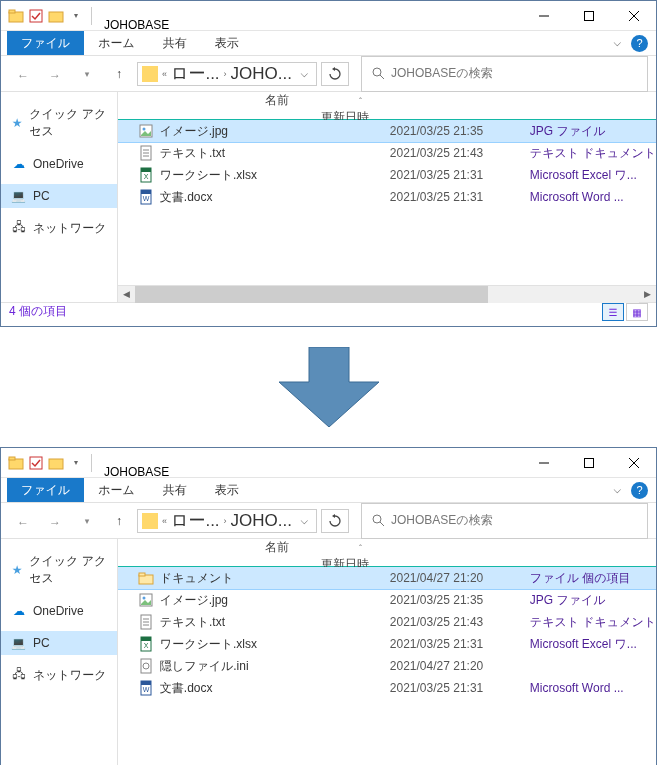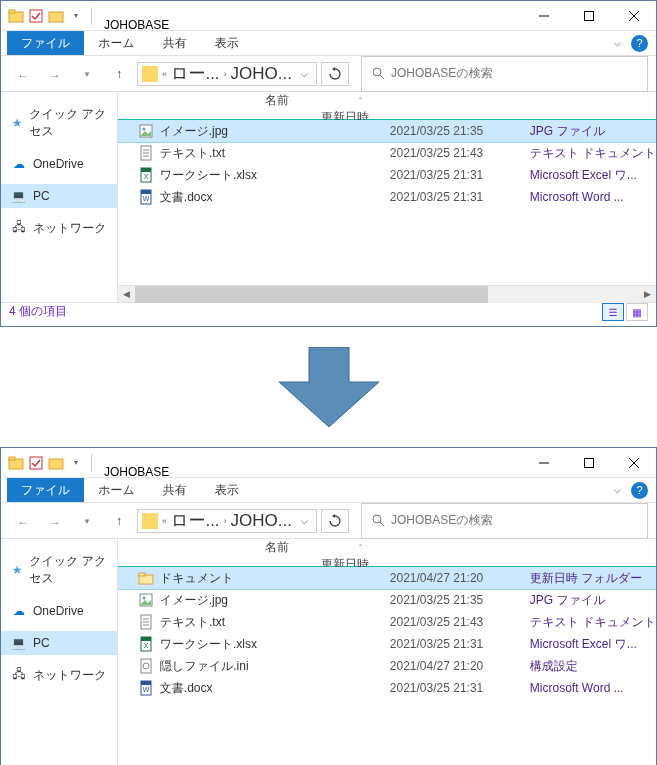--- a/index.html
+++ b/index.html
@@ -356,21 +356,21 @@
       <div class="file-list">
           <div class="file-row selected">
             <span class="file-icon">
               <svg width="16" height="16">
                 <rect x="1" y="5" width="14" height="9" fill="#ffe9a8" stroke="#d9a43a"></rect>
                 <rect x="1" y="3" width="6" height="3" fill="#ffe9a8" stroke="#d9a43a"></rect>
               </svg>
             </span>
             <span class="file-name">ドキュメント</span>
             <span class="file-date">2021/04/27 21:20</span>
-            <span class="file-type">更新日時 フォルダー</span>
+            <span class="file-type">ファイル 個の項目</span>
           </div>
           <div class="file-row">
             <span class="file-icon">
               <svg width="16" height="16">
                 <rect x="2" y="2" width="12" height="12" fill="#fff" stroke="#888"></rect>
                 <circle cx="6" cy="6" r="1.5" fill="#5aa0e0"></circle>
                 <path d="M3 12 L7 8 L10 11 L13 8 L13 13 L3 13 Z" fill="#7cc07c"></path>
               </svg>
             </span>
             <span class="file-name">イメージ.jpg</span>
@@ -404,21 +404,20 @@
           </div>
           <div class="file-row">
             <span class="file-icon">
               <svg width="16" height="16">
                 <rect x="3" y="1" width="10" height="14" fill="#fff" stroke="#888"></rect>
                 <circle cx="8" cy="8" r="3" fill="none" stroke="#888"></circle>
               </svg>
             </span>
             <span class="file-name">隠しファイル.ini</span>
             <span class="file-date">2021/04/27 21:20</span>
-            <span class="file-type">構成設定</span>
           </div>
           <div class="file-row">
             <span class="file-icon">
               <svg width="16" height="16">
                 <rect x="3" y="1" width="10" height="14" fill="#fff" stroke="#2b579a"></rect>
                 <rect x="3" y="1" width="10" height="4" fill="#2b579a"></rect>
                 <text x="8" y="12" font-size="7" fill="#2b579a" text-anchor="middle">W</text>
               </svg>
             </span>
             <span class="file-name">文書.docx</span>

